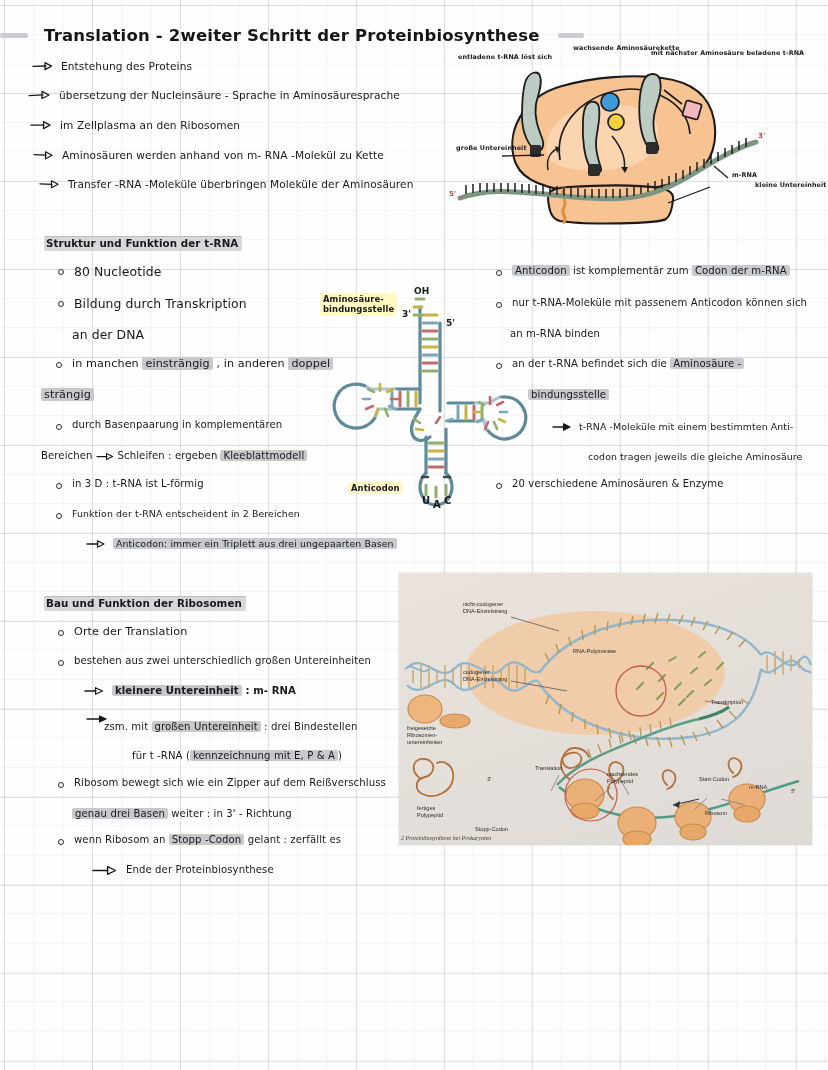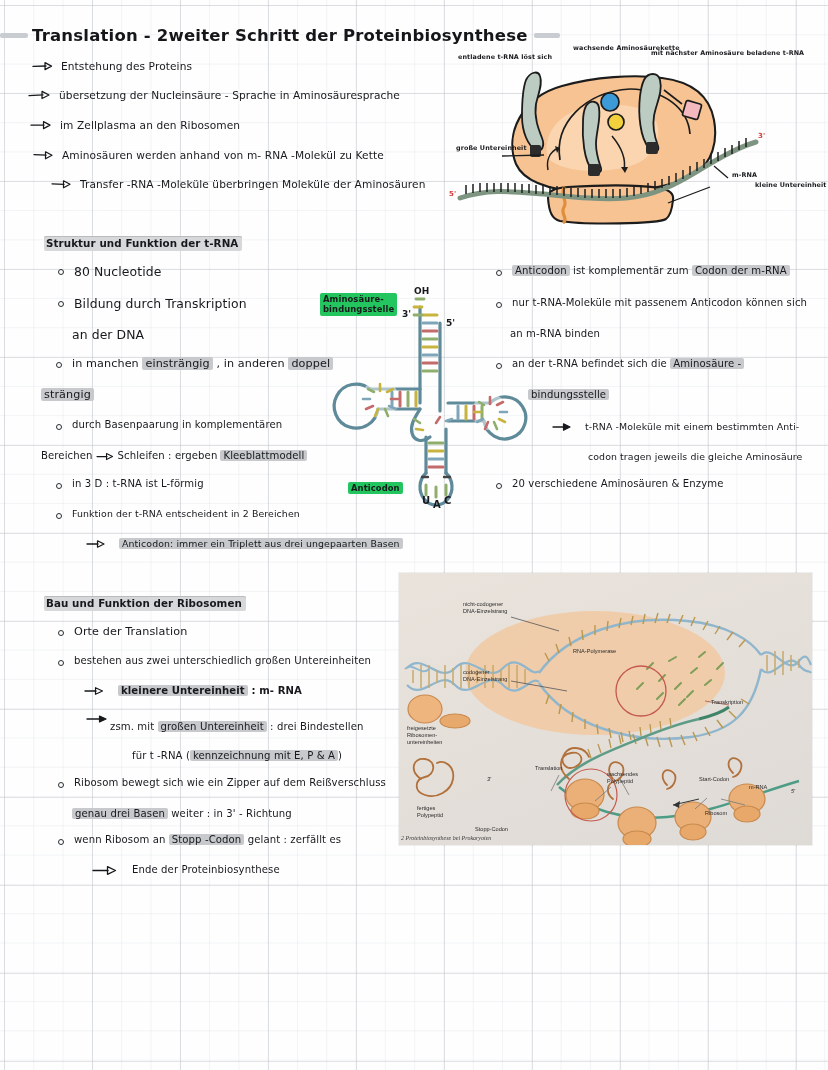--- a/index.html
+++ b/index.html
@@ -27,21 +27,21 @@
     background-position:4px 5px,4px 5px,4px 5px,4px 5px;
   }
   .hand{
     font-family:"DejaVu Sans", sans-serif;
     color:#16181c;
     letter-spacing:.1px;
   }
   
   #title-row{
     position:absolute;left:0;top:22px;width:828px;height:26px;
-    display:flex;align-items:center;
+    display:flex;align-items:center;gap:12px;
   }
   .title-rule{
     height:5px;background:#c9ccd1;flex:0 0 auto;border-radius:2px;
   }
   #title-rule-left{width:28px;margin-right:4px;}
   #title-rule-right{width:26px;margin-left:6px;}
   #page-title{
     font-size:16.5px;font-weight:600;white-space:nowrap;
     color:#141619;letter-spacing:.2px;
   }
@@ -74,31 +74,31 @@
   .txt-l{font-size:12.4px;}
   .txt-m{font-size:11.2px;}
   .txt-s{font-size:10.1px;}
   .txt-xs{font-size:9.4px;}
   .cont{position:absolute;white-space:nowrap;text-align:right;}
   mark.hl{
     background:#c7c9cc;color:#16181c;
     border-radius:2px;padding:0 3px;
   }
   .sub-arrow{
-    position:absolute;display:flex;align-items:flex-start;gap:12px;
+    position:absolute;display:flex;align-items:flex-start;gap:6px;
     white-space:nowrap;
   }
   
   #ribosome-diagram{position:absolute;left:444px;top:42px;width:384px;height:188px;}
   .dlabel{position:absolute;font-size:6.4px;font-weight:700;line-height:1.18;color:#17191d;white-space:nowrap;}
   
   #trna-diagram{position:absolute;left:318px;top:285px;width:232px;height:240px;}
   .tlabel{
     position:absolute;font-size:8.4px;font-weight:700;color:#17191d;
-    background:#22c55e;border-radius:2px;padding:1px 3px;line-height:1.22;
+    background:#fef9c3;border-radius:2px;padding:1px 3px;line-height:1.22;
   }
   .tplain{position:absolute;font-size:9px;font-weight:700;color:#17191d;}
   
   #textbook-photo{
     position:absolute;left:399px;top:573px;width:413px;height:272px;
     background:linear-gradient(160deg,#e9e3dc 0%,#e6e0da 40%,#dedad6 100%);
     box-shadow:0 0 0 1px rgba(0,0,0,.06);
     overflow:hidden;
   }
   .plabel{position:absolute;font-size:5.6px;color:#2b2b2b;line-height:1.25;white-space:pre;font-family:"Liberation Sans",sans-serif;}
@@ -148,21 +148,21 @@
 </div>
 <div class="arrow-item hand" style="left:33px;top:149px;">
   <span class="arrow-glyph">
     <svg width="22" height="10" viewBox="0 0 22 10">
         <path d="M1 4.6 L13 5.2" stroke="#16181c" stroke-width="1.3" fill="none" stroke-linecap="round"></path>
         <path d="M12.5 1.8 L19 5.3 L12.5 8.8 Z" fill="none" stroke="#16181c" stroke-width="1.2" stroke-linejoin="round"></path>
       </svg>
   </span>
   <span>Aminosäuren werden anhand von m- RNA -Molekül zu Kette</span>
 </div>
-<div class="arrow-item hand" style="left:51px;top:178px;">
+<div class="arrow-item hand" style="left:39px;top:178px;">
   <span class="arrow-glyph">
     <svg width="22" height="10" viewBox="0 0 22 10">
         <path d="M1 4.8 L13 5.3" stroke="#16181c" stroke-width="1.3" fill="none" stroke-linecap="round"></path>
         <path d="M12.5 1.8 L19 5.3 L12.5 8.8 Z" fill="none" stroke="#16181c" stroke-width="1.2" stroke-linejoin="round"></path>
       </svg>
   </span>
   <span>Transfer -RNA -Moleküle überbringen Moleküle der Aminosäuren</span>
 </div>
 
 <div id="ribosome-diagram">

